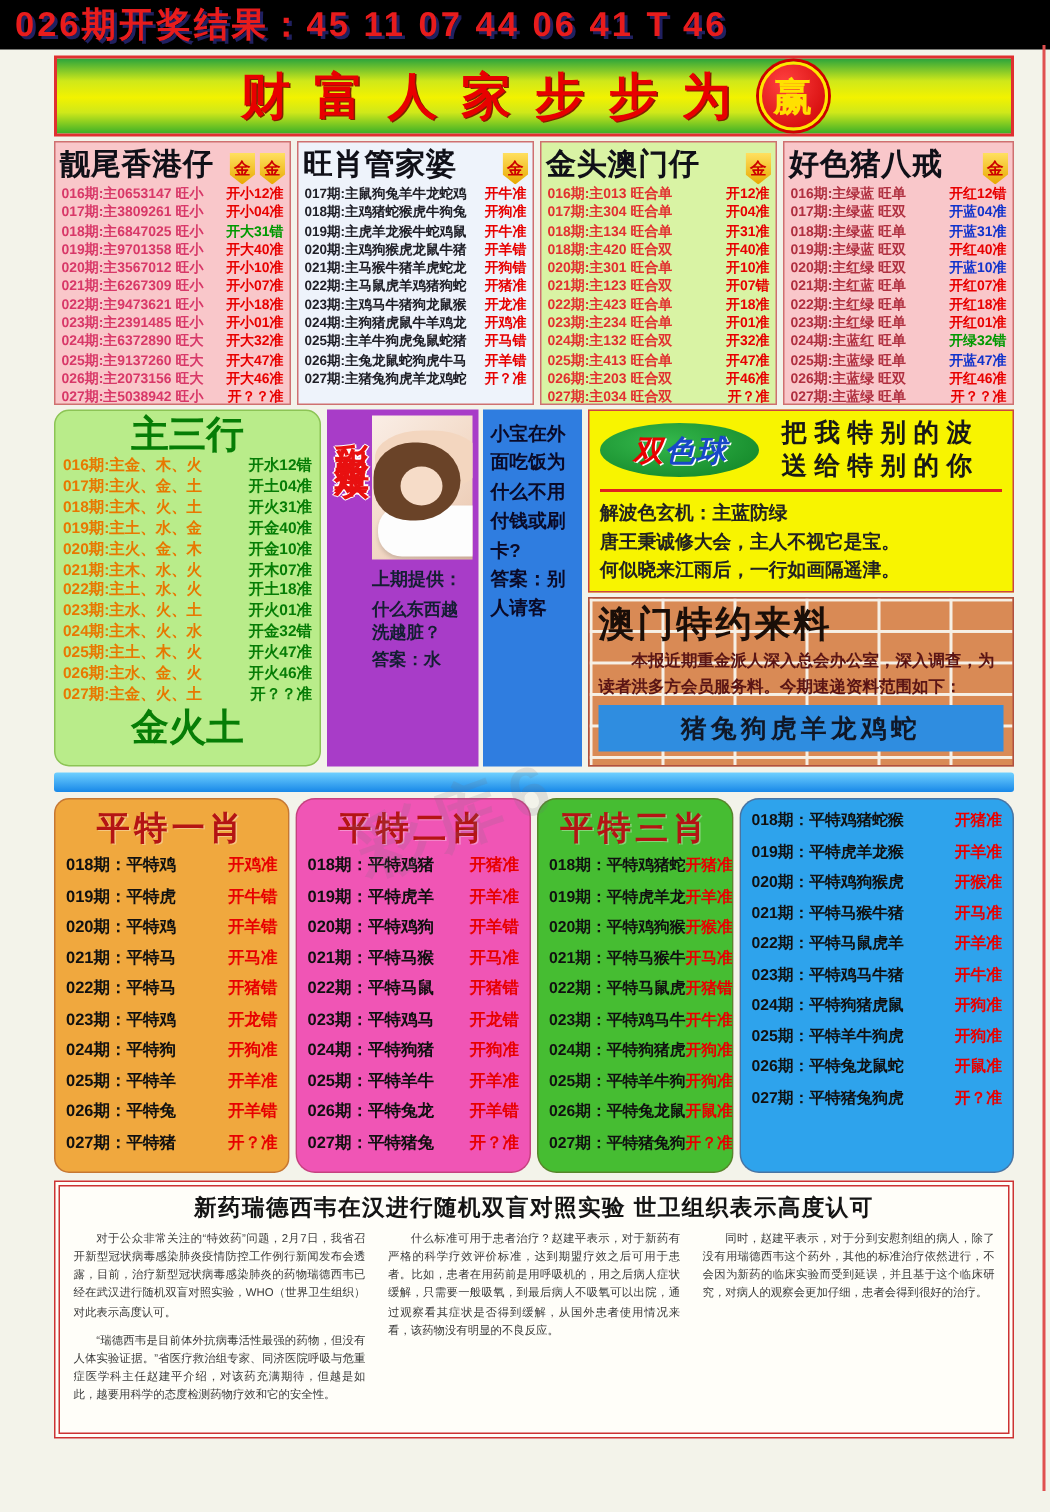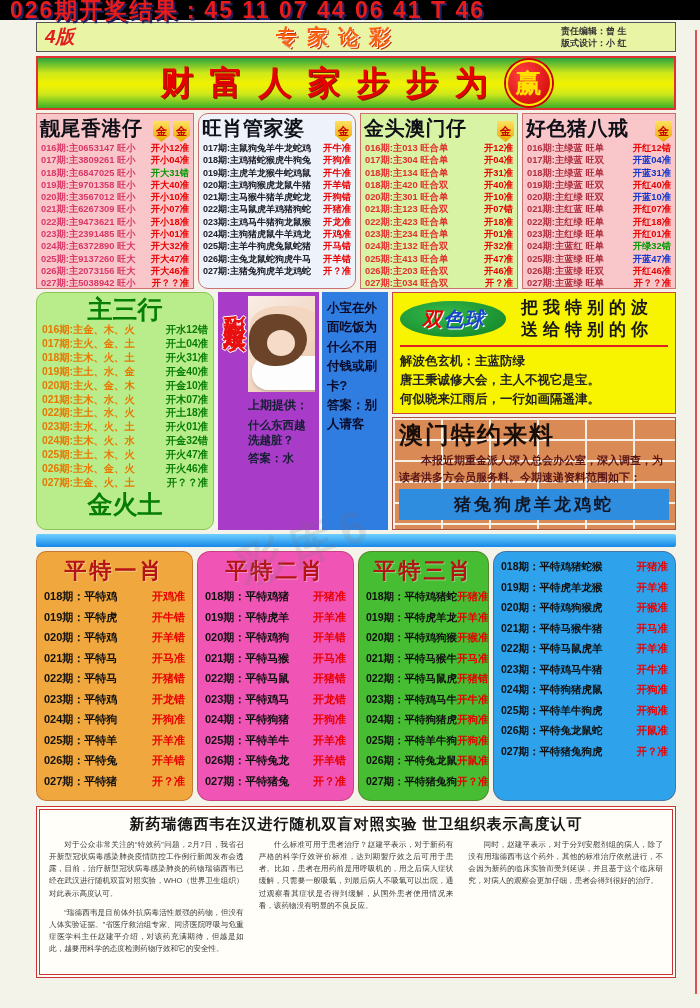--- a/index.html
+++ b/index.html
@@ -1,41 +1,41 @@
 <!DOCTYPE html>
 <html><head>
 <meta charset="utf-8">
 <style>
   * { margin:0; padding:0; box-sizing:border-box; }
   html,body { width:700px; height:1008px; background:#f3f3ea; font-family:"Liberation Sans",sans-serif; overflow:hidden; }
   .page { position:relative; width:700px; height:1008px; }
   .page::after { content:""; position:absolute; right:3px; top:30px; bottom:14px; width:2px; background:#e05050; }
 
   
-  .topbar { height:20px; background:#000; display:flex; align-items:center; padding-left:10px; }
+  .topbar { height:33px; background:#000; display:flex; align-items:center; padding-left:10px; }
   .topbar span { color:#e81c1c; font-size:23px; font-weight:bold; letter-spacing:2px; text-shadow:2px 2px 0 #202060; }
 
   .content { width:640px; margin:2px 0 0 36px; }
 
   
   .header { height:30px; background:#e9f4a5; border:1px solid #555; display:flex; align-items:center; }
   .page-no { color:#e02020; font-size:19px; font-weight:bold; font-style:italic; margin-left:8px; width:70px; }
   .masthead { flex:1; text-align:center; color:#f86010; font-size:21px; font-weight:bold; letter-spacing:10px; text-shadow:1px 1px 0 #fff,2px 2px 0 #c03000; }
   .credits { width:110px; font-size:9px; color:#333; line-height:1.35; font-weight:bold; margin-right:4px; }
 
   
   .banner { height:54px; margin-top:4px; border:2px solid #e03030; background:linear-gradient(#2aa43c 0%, #cfe81a 30%, #f2f200 52%, #cfe81a 72%, #3cb028 100%); display:flex; align-items:center; justify-content:center; }
   .banner-text { color:#e80000; font-size:33px; font-weight:bold; letter-spacing:16px; text-shadow:1px 1px 0 #802000; }
   .win-badge { display:inline-flex; align-items:center; justify-content:center; width:46px; height:46px; border-radius:50%; background:radial-gradient(circle at 35% 30%, #ff4040, #cc0000); color:#ffe000; font-size:26px; font-weight:bold; letter-spacing:0; border:2px solid #ffe600; box-shadow:0 0 0 2px #cc0000; margin-left:2px; }
 
   
   .cols-band { display:flex; gap:4px; margin-top:3px; height:176px; }
   .colpanel { padding:2px 3px; border:1px solid #cf7070; overflow:hidden; }
   .colpanel.c1 { flex:0 0 158px; background:#f9c7ca; }
-  .colpanel.c2 { flex:0 0 158px; background:#eef3fb;border-radius:10px; }
+  .colpanel.c2 { flex:0 0 158px; background:#eef3fb; }
   .colpanel.c3 { flex:0 0 158px; background:#d9f3a4; }
   .colpanel.c4 { flex:1; background:#f9c7ca; }
   .coltitle { display:flex; align-items:flex-end; height:26px; }
   .coltitle .t { font-size:20px; font-weight:bold; color:#101018; letter-spacing:0.5px; flex:1; }
   .badges { display:flex; gap:3px; }
   .badge { width:17px; height:21px; clip-path:polygon(0 0,100% 0,100% 68%,50% 100%,0 68%); background:linear-gradient(#ffe060,#e8a800); color:#cc0000; font-size:11px; font-weight:bold; display:flex; align-items:center; justify-content:center; }
   .crow { display:flex; justify-content:space-between; font-size:9.3px; font-weight:bold; line-height:12.3px; white-space:nowrap; padding:0 1px; }
   .c1 .crow .lab { color:#d83868; }
   .c2 .crow .lab { color:#202028; font-size:9px; }
   .c3 .crow .lab { color:#e23030; }
@@ -105,28 +105,20 @@
 <body>
 
 <div class="page">
 
   <div class="topbar">
     <span>026期开奖结果：45 11 07 44 06 41 T 46</span>
   </div>
 
   <div class="content">
 
-    <div class="header">
-      <div class="page-no">4版</div>
-      <div class="masthead">专家论彩</div>
-      <div class="credits">
-        <div>责任编辑：曾 生</div>
-        <div>版式设计：小 红</div>
-      </div>
-    </div>
 
     <div class="banner">
       <span class="banner-text">财富人家步步为</span>
       <span class="win-badge">赢</span>
     </div>
 
     <div class="cols-band">
 
       <div class="colpanel c1">
         <div class="coltitle">

